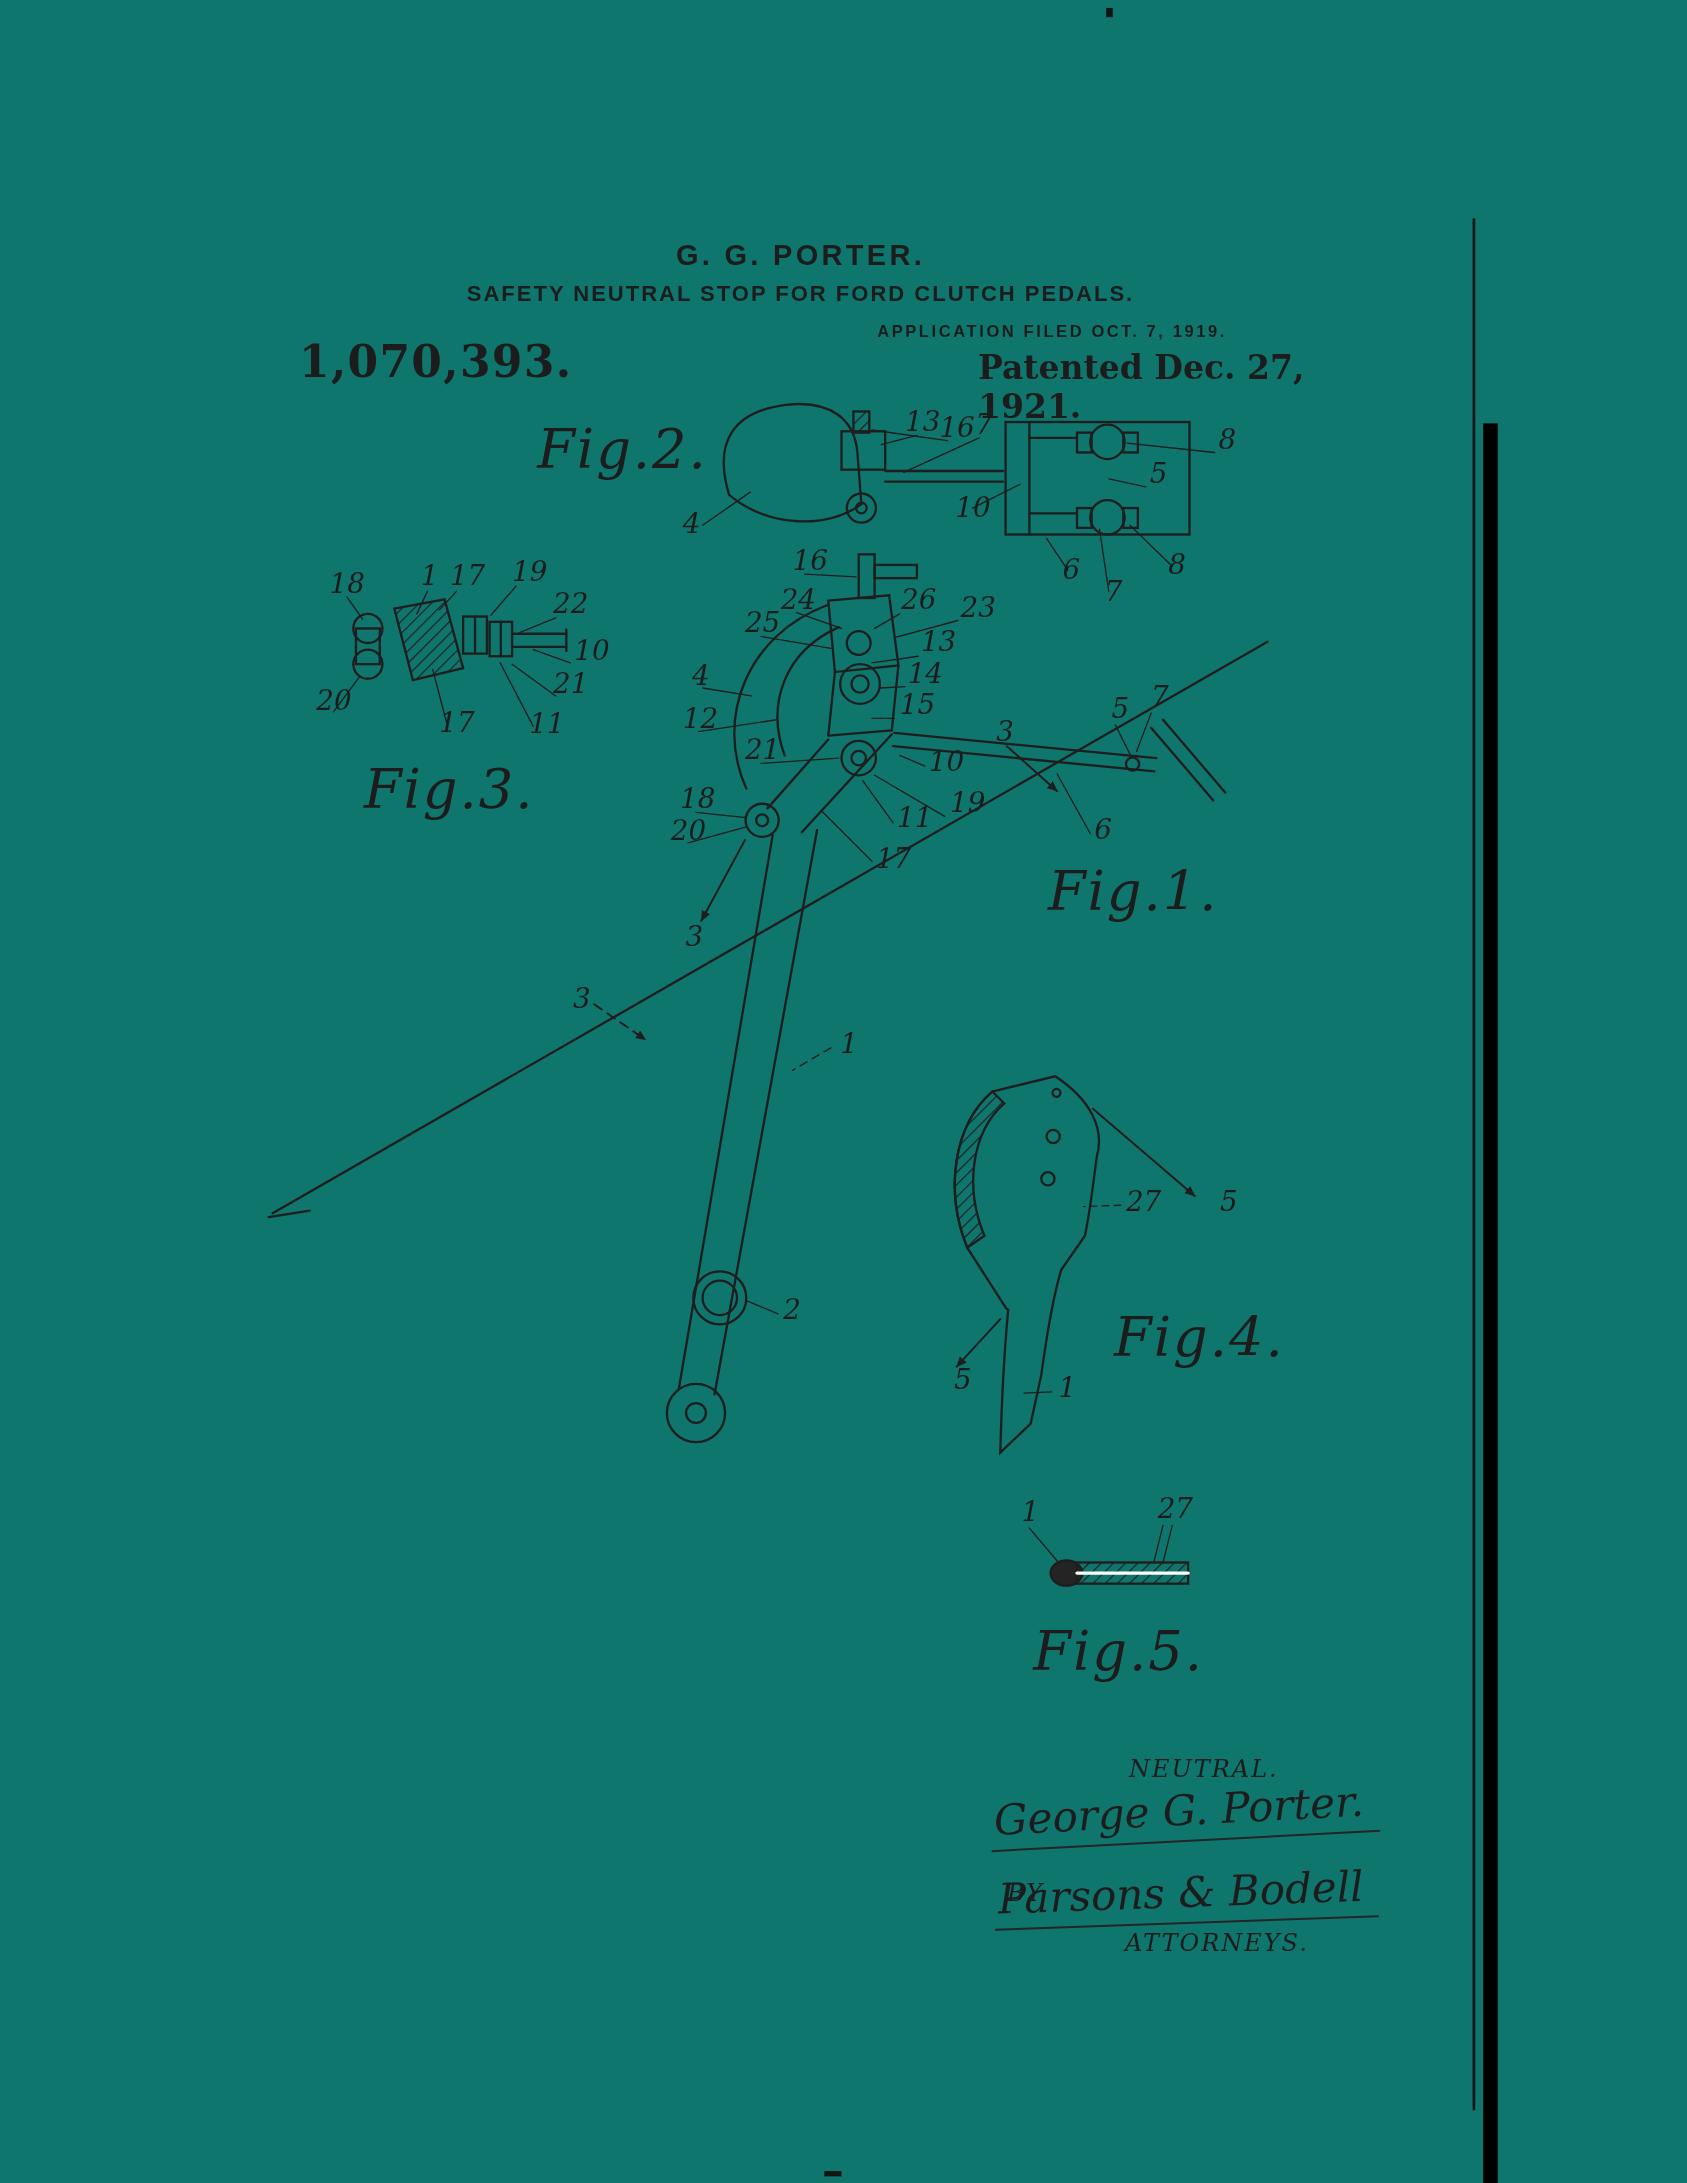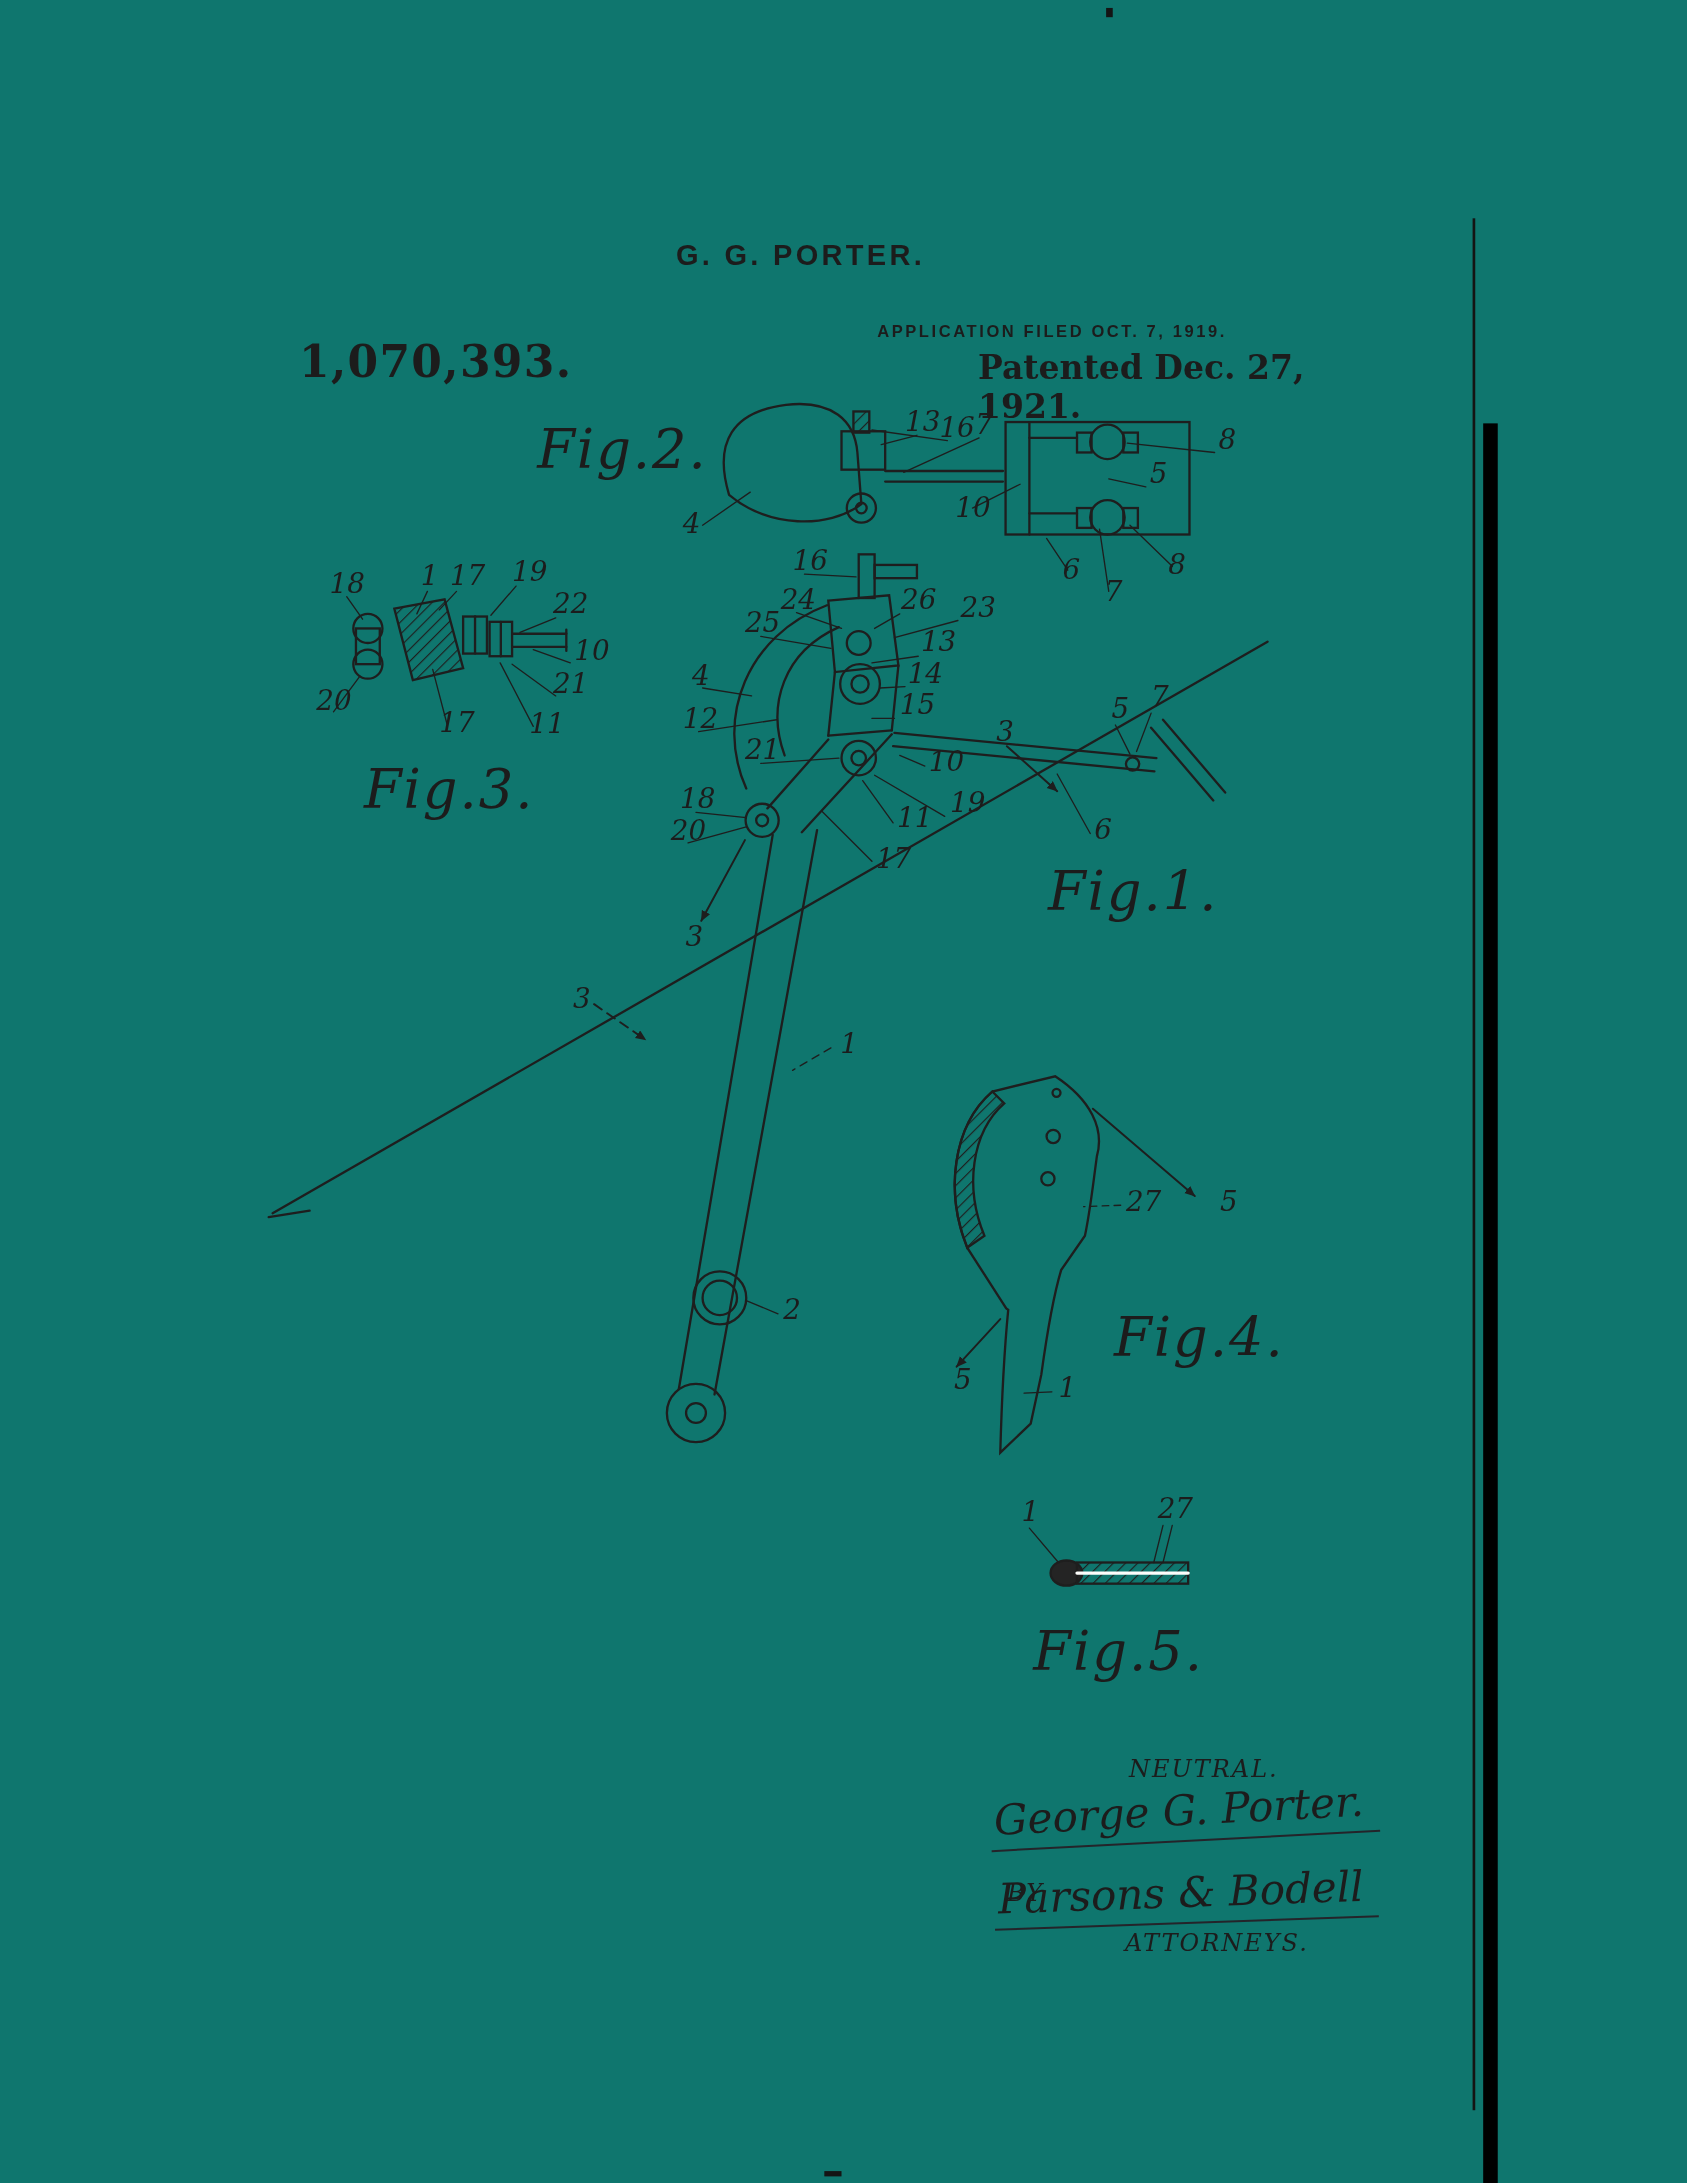--- a/index.html
+++ b/index.html
@@ -21,20 +21,21 @@
   svg.drawing{position:absolute;left:0;top:0;width:1687px;height:2183px;}
   .ref{font-family:"DejaVu Serif",serif;font-style:italic;font-size:42px;}
   .figlabel{font-family:"DejaVu Serif",serif;font-style:italic;font-size:82px;letter-spacing:3px;}
 </style>
 </head>
 <body>
 
 <div class="page">
 
   <div class="abs hdr-author">G. G. PORTER.</div>
+  <div class="abs hdr-title">SAFETY NEUTRAL STOP FOR FORD CLUTCH PEDALS.</div>
   <div class="abs hdr-app">APPLICATION FILED OCT. 7, 1919.</div>
   <div class="abs patent-number">1,070,393.</div>
   <div class="abs patent-date">Patented Dec. 27, 1921.</div>
 
   <svg class="drawing" viewBox="0 0 2550 3300" xmlns="http://www.w3.org/2000/svg">
     <defs>
       <marker id="arr" markerWidth="18" markerHeight="16" refX="15" refY="7" orient="auto" markerUnits="userSpaceOnUse">
         <path d="M0,0 L16,7 L0,14 Z" fill="#1e1e1e"></path>
       </marker>
       <pattern id="hatch" patternUnits="userSpaceOnUse" width="13" height="13" patternTransform="rotate(45 0 0)">

